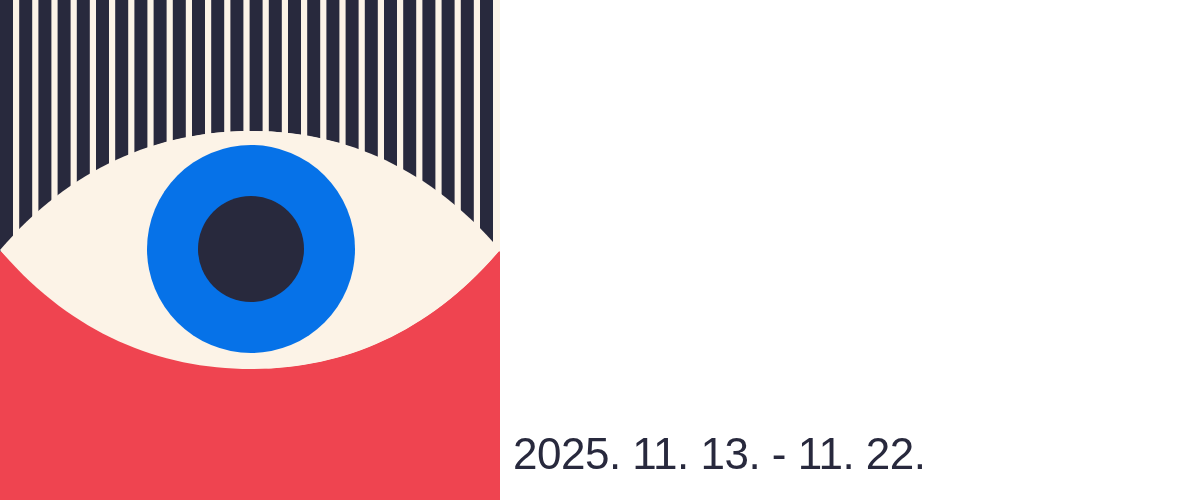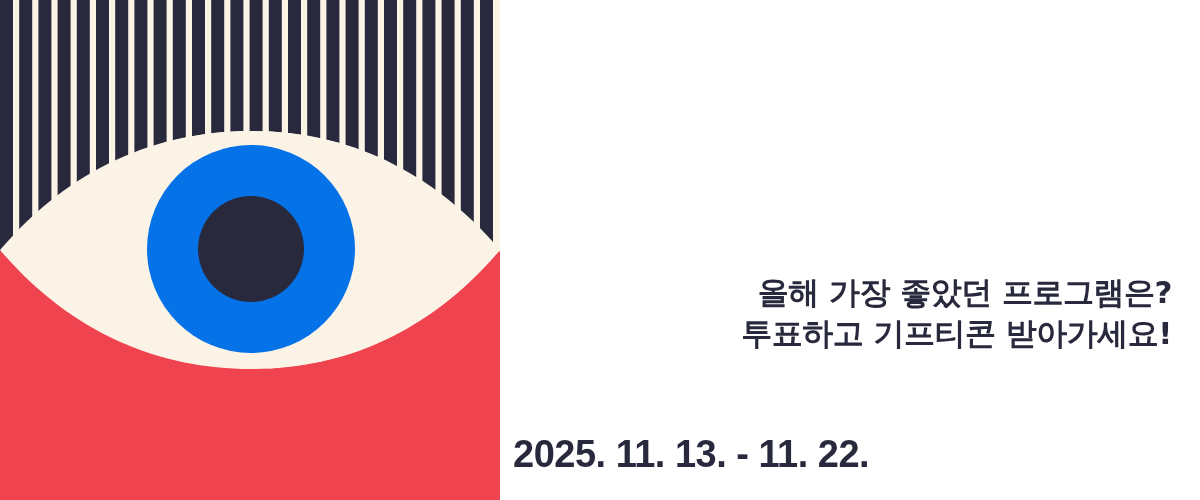--- a/index.html
+++ b/index.html
@@ -85,22 +85,22 @@
 
   .date-block {
     position: absolute;
     left: 13px;
     top: 434px;
     text-align: left;
   }
   .date-line {
     display: block;
     font-family: "Liberation Sans", "DejaVu Sans", sans-serif;
-    font-weight: 700;
-    font-size: 38px;
+    font-weight: 400;
+    font-size: 44px;
     line-height: 40px;
     letter-spacing: -0.5px;
     color: #28293D;
     white-space: nowrap;
     margin: 0;
   }
 </style>
 </head>
 <body>
 
@@ -176,23 +176,19 @@
       <g clip-path="url(#eyeClip)">
         <circle cx="251" cy="249" r="104" fill="#0672E8"></circle>
         <circle cx="251" cy="249" r="53" fill="#28293D"></circle>
       </g>
     </svg>
   </div>
 
   <div id="content">
 
 
-    <div class="subhead-block">
-      <span class="subhead-line">올해 가장 좋았던 프로그램은?</span>
-      <span class="subhead-line">투표하고 기프티콘 받아가세요!</span>
-    </div>
 
     <div class="date-block">
       <span class="date-line">2025. 11. 13. - 11. 22.</span>
     </div>
 
   </div>
 </div>
 
 </body></html>

